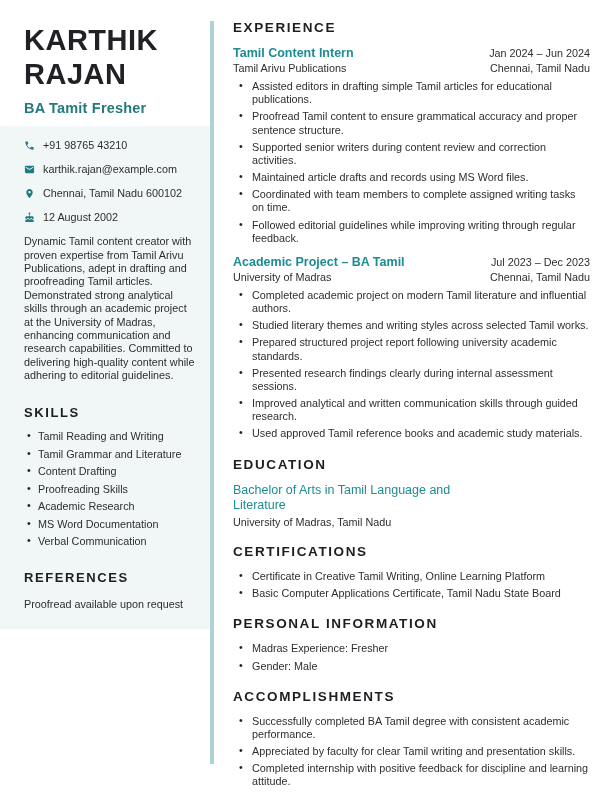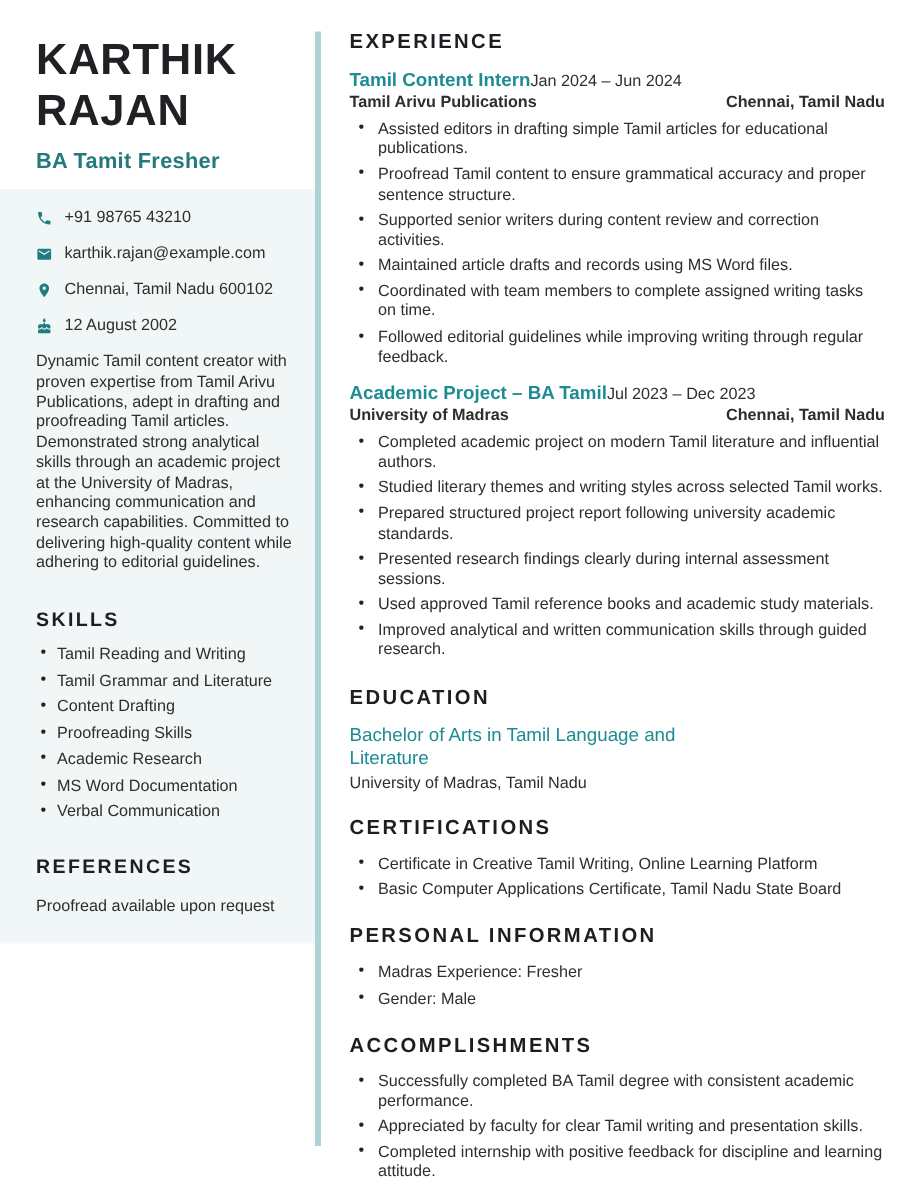--- a/index.html
+++ b/index.html
@@ -51,24 +51,24 @@
 
   
   .main { flex:1; padding:20px 22px 0 23px; }
   .section { margin-bottom:16px; }
   .section-heading {
     font-size:13.5px; font-weight:800; letter-spacing:1.6px;
     color:var(--heading,#1c1e21); margin:0 0 11px;
   }
   .job { margin-bottom:10px; }
   .job:last-child { margin-bottom:0; }
-  .job-head { display:flex; align-items:baseline; }
+  .job-head { display:flex; justify-content:space-between; align-items:baseline; }
   .job-title { color:var(--accent,#1d8c93); font-weight:700; font-size:12.5px; }
   .job-dates { font-size:10.8px; color:var(--text,#2e2e2e); white-space:nowrap; }
-  .job-sub { display:flex; justify-content:space-between; font-size:10.8px; margin-top:2px;font-weight:bold; }
+  .job-sub { display:flex; justify-content:space-between; font-size:10.8px; margin-top:2px; }
   .bullets { margin:6px 0 0; padding:0; list-style:none; }
   .bullets li {
     position:relative; padding-left:19px;
     font-size:10.8px; line-height:1.22; margin-bottom:4px;
     color:var(--text,#2e2e2e);
   }
   .bullets li::before { content:"•"; position:absolute; left:6px; top:-1px; color:#222; }
   .degree {
     color:var(--accent,#1d8c93); font-weight:400; font-size:12.5px;
     line-height:1.22; max-width:232px;
@@ -192,23 +192,23 @@
         <ul class="bullets">
 
             <li>Completed academic project on modern Tamil literature and influential authors.</li>
 
             <li>Studied literary themes and writing styles across selected Tamil works.</li>
 
             <li>Prepared structured project report following university academic standards.</li>
 
             <li>Presented research findings clearly during internal assessment sessions.</li>
 
+            <li>Improved analytical and written communication skills through guided research.</li>
+
             <li>Used approved Tamil reference books and academic study materials.</li>
-
-            <li>Improved analytical and written communication skills through guided research.</li>
           </ul>
       </div>
     </section>
 
     <section class="section">
       <h2 class="section-heading">EDUCATION</h2>
       <div class="degree">Bachelor of Arts in Tamil Language and Literature</div>
       <div class="school">University of Madras, Tamil Nadu</div>
     </section>
 

